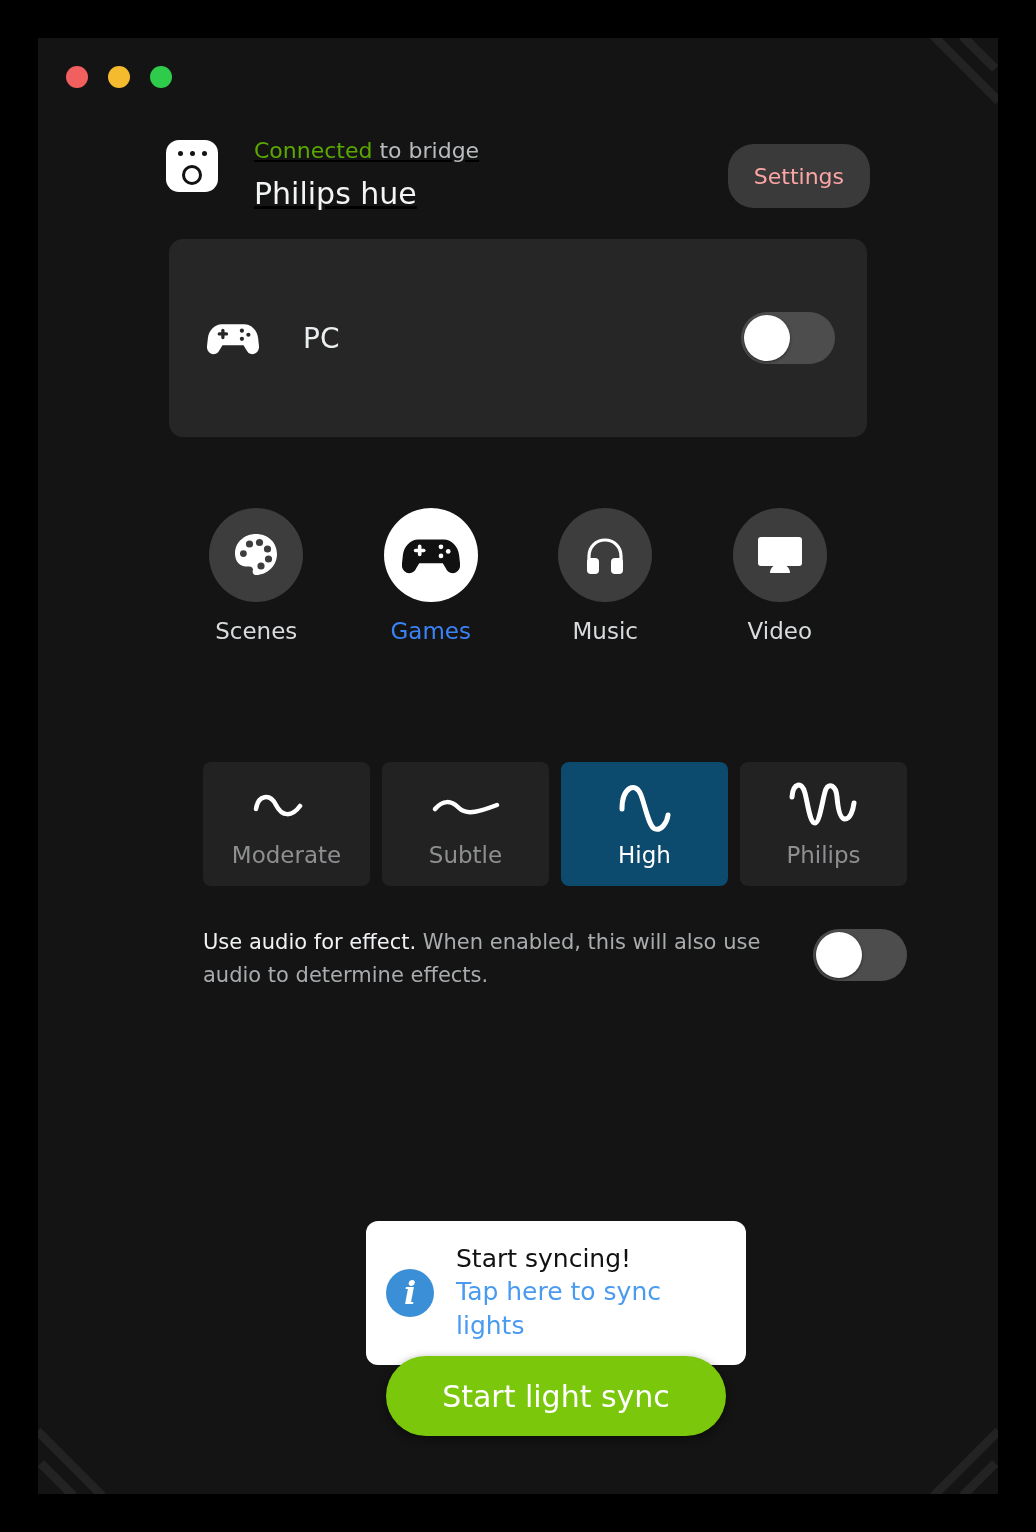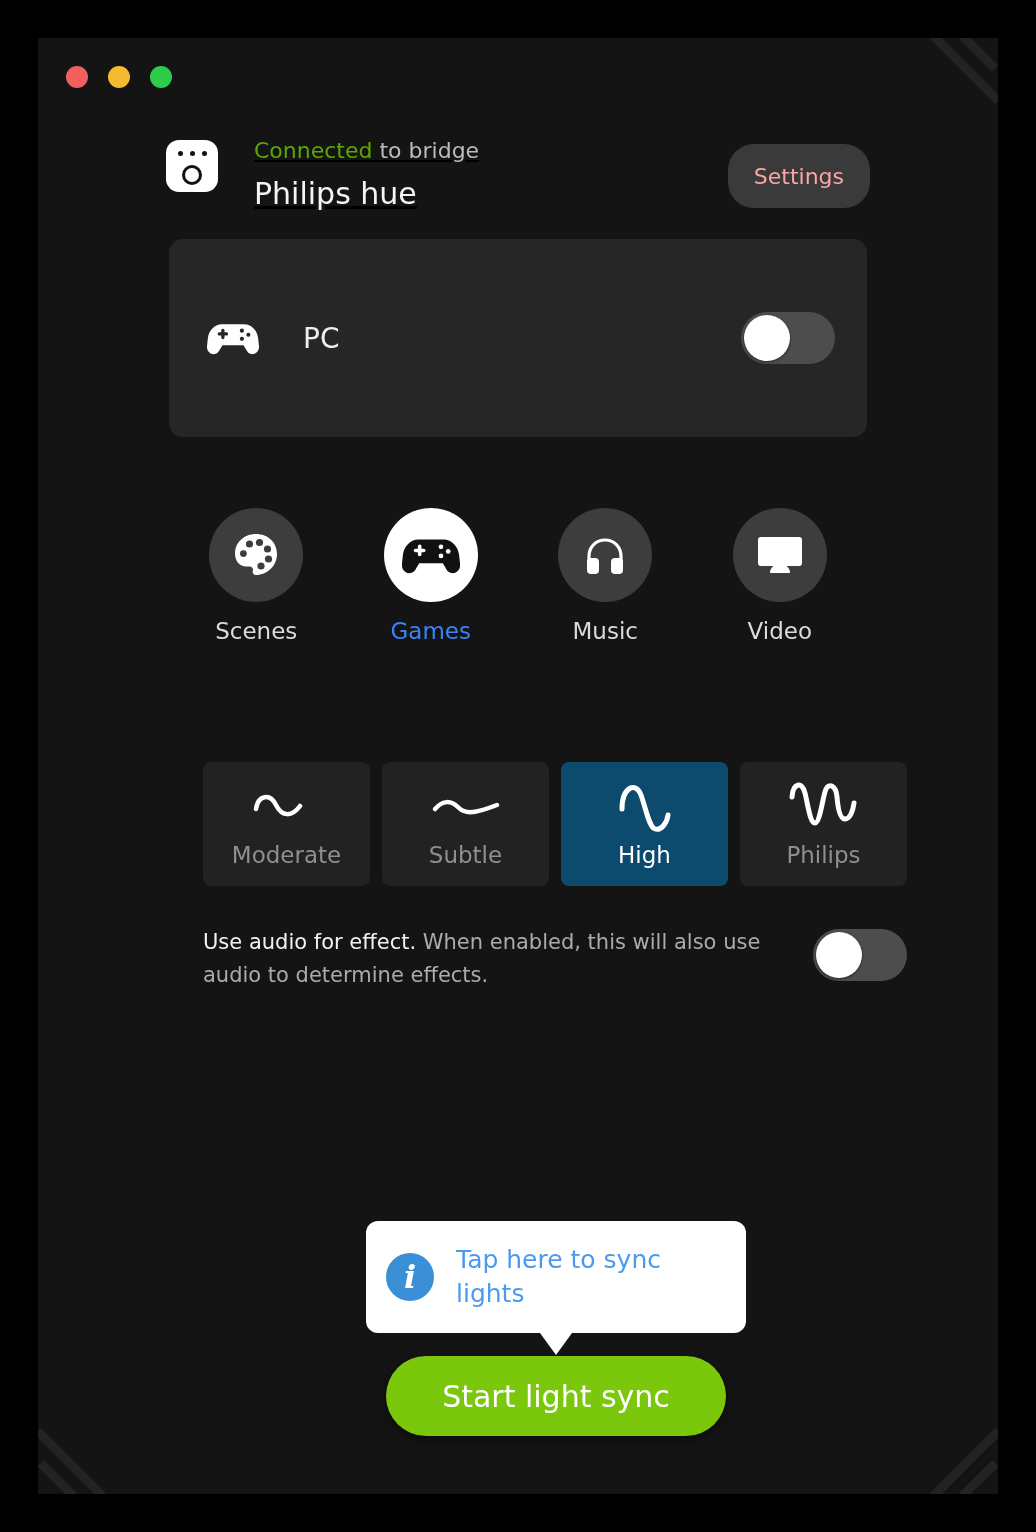--- a/index.html
+++ b/index.html
@@ -518,19 +518,20 @@
   <div class="audio-row">
     <div class="audio-text"><span class="strong">Use audio for effect.</span><span> When enabled, this will also use audio to determine effects.</span></div>
     <div class="toggle">
       <div class="knob"></div>
     </div>
   </div>
 
   <div class="tooltip">
     <div class="info-icon">i</div>
     <div class="tip-body">
+      <div class="tip-title">Start syncing!</div>
       <div class="tip-link">Tap here to sync lights</div>
     </div>
   </div>
 
   <button class="sync-btn">Start light sync</button>
 
 </div>
 
 </body></html>

